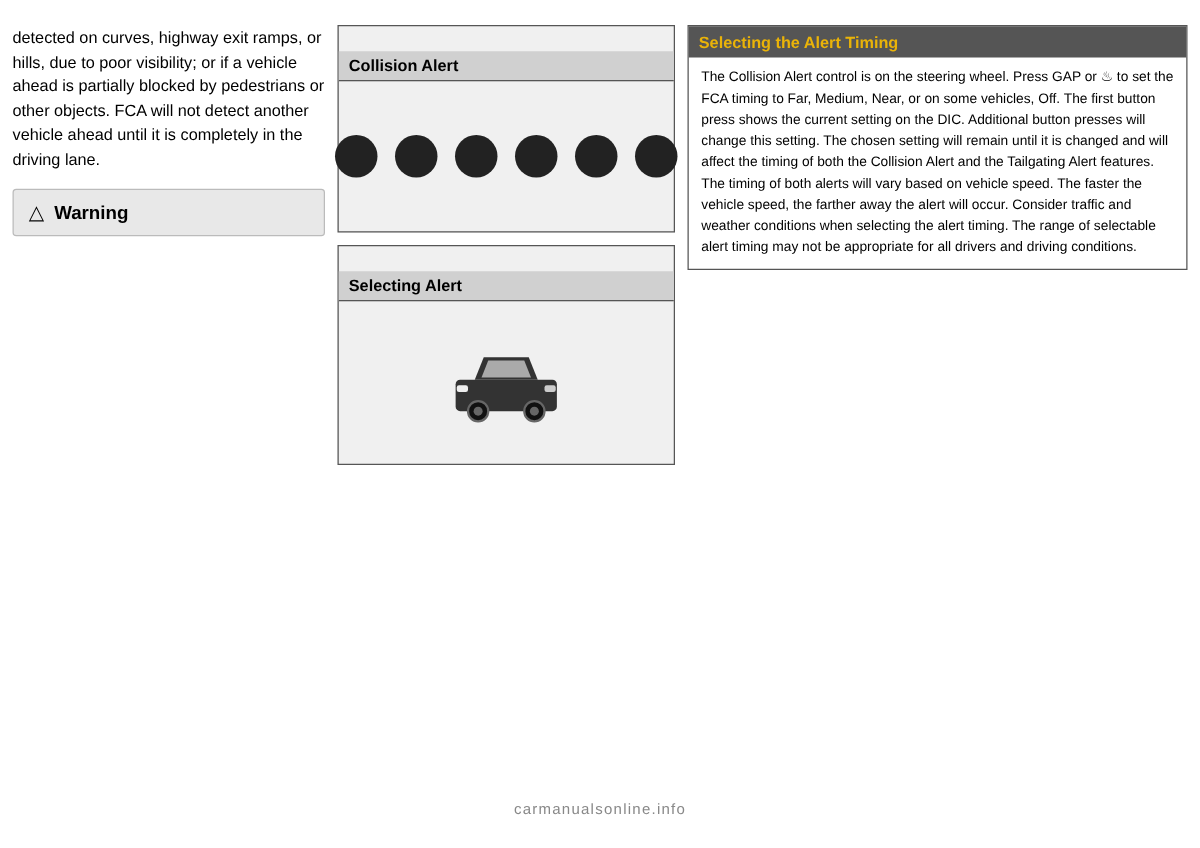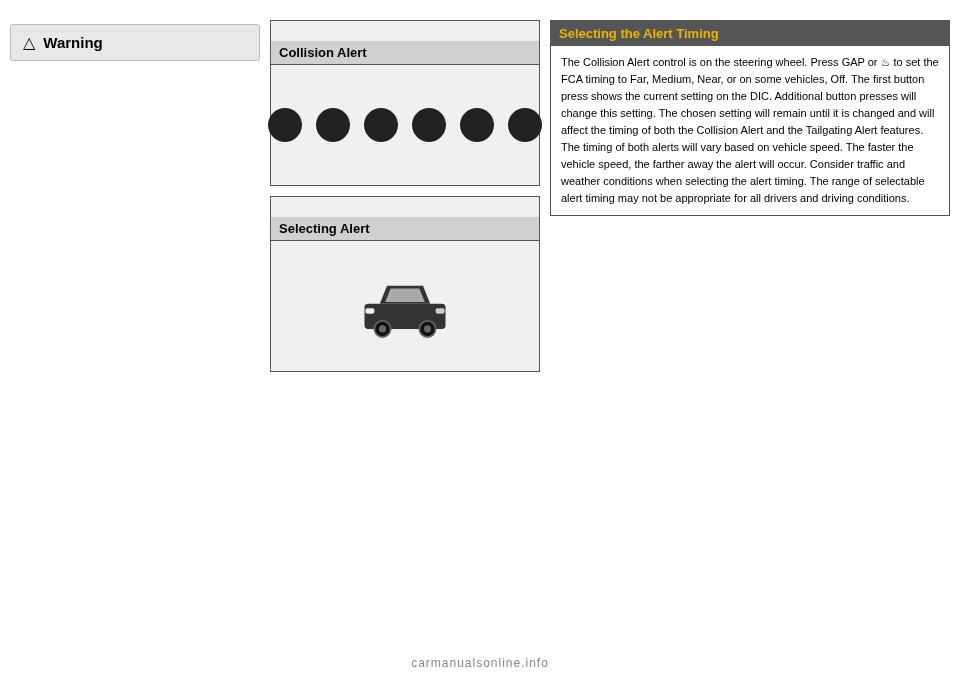--- a/index.html
+++ b/index.html
@@ -153,35 +153,36 @@
     .alert-timing-body {
       padding: 8px 10px;
       font-size: 11px;
       line-height: 1.55;
       color: #000;
     }
 
     
     .watermark {
       position: absolute;
-      bottom: 8px;
+      bottom: 24px;
       left: 0;
       right: 0;
       text-align: center;
       font-size: 12px;
       color: #888;
       letter-spacing: 1px;
     }
   </style>
 </head>
 <body>
 
 <div class="page-container">
 
   <div class="left-column">
+    <p class="left-text">detected on curves, highway exit ramps, or hills, due to poor visibility; or if a vehicle ahead is partially blocked by pedestrians or other objects. FCA will not detect another vehicle ahead until it is completely in the driving lane.</p>
 
     <div class="warning-box">
       <span class="warning-icon">△</span>
       <span class="warning-label">Warning</span>
     </div>
   </div>
 
   <div class="middle-column">
 
     <div class="image-box">

